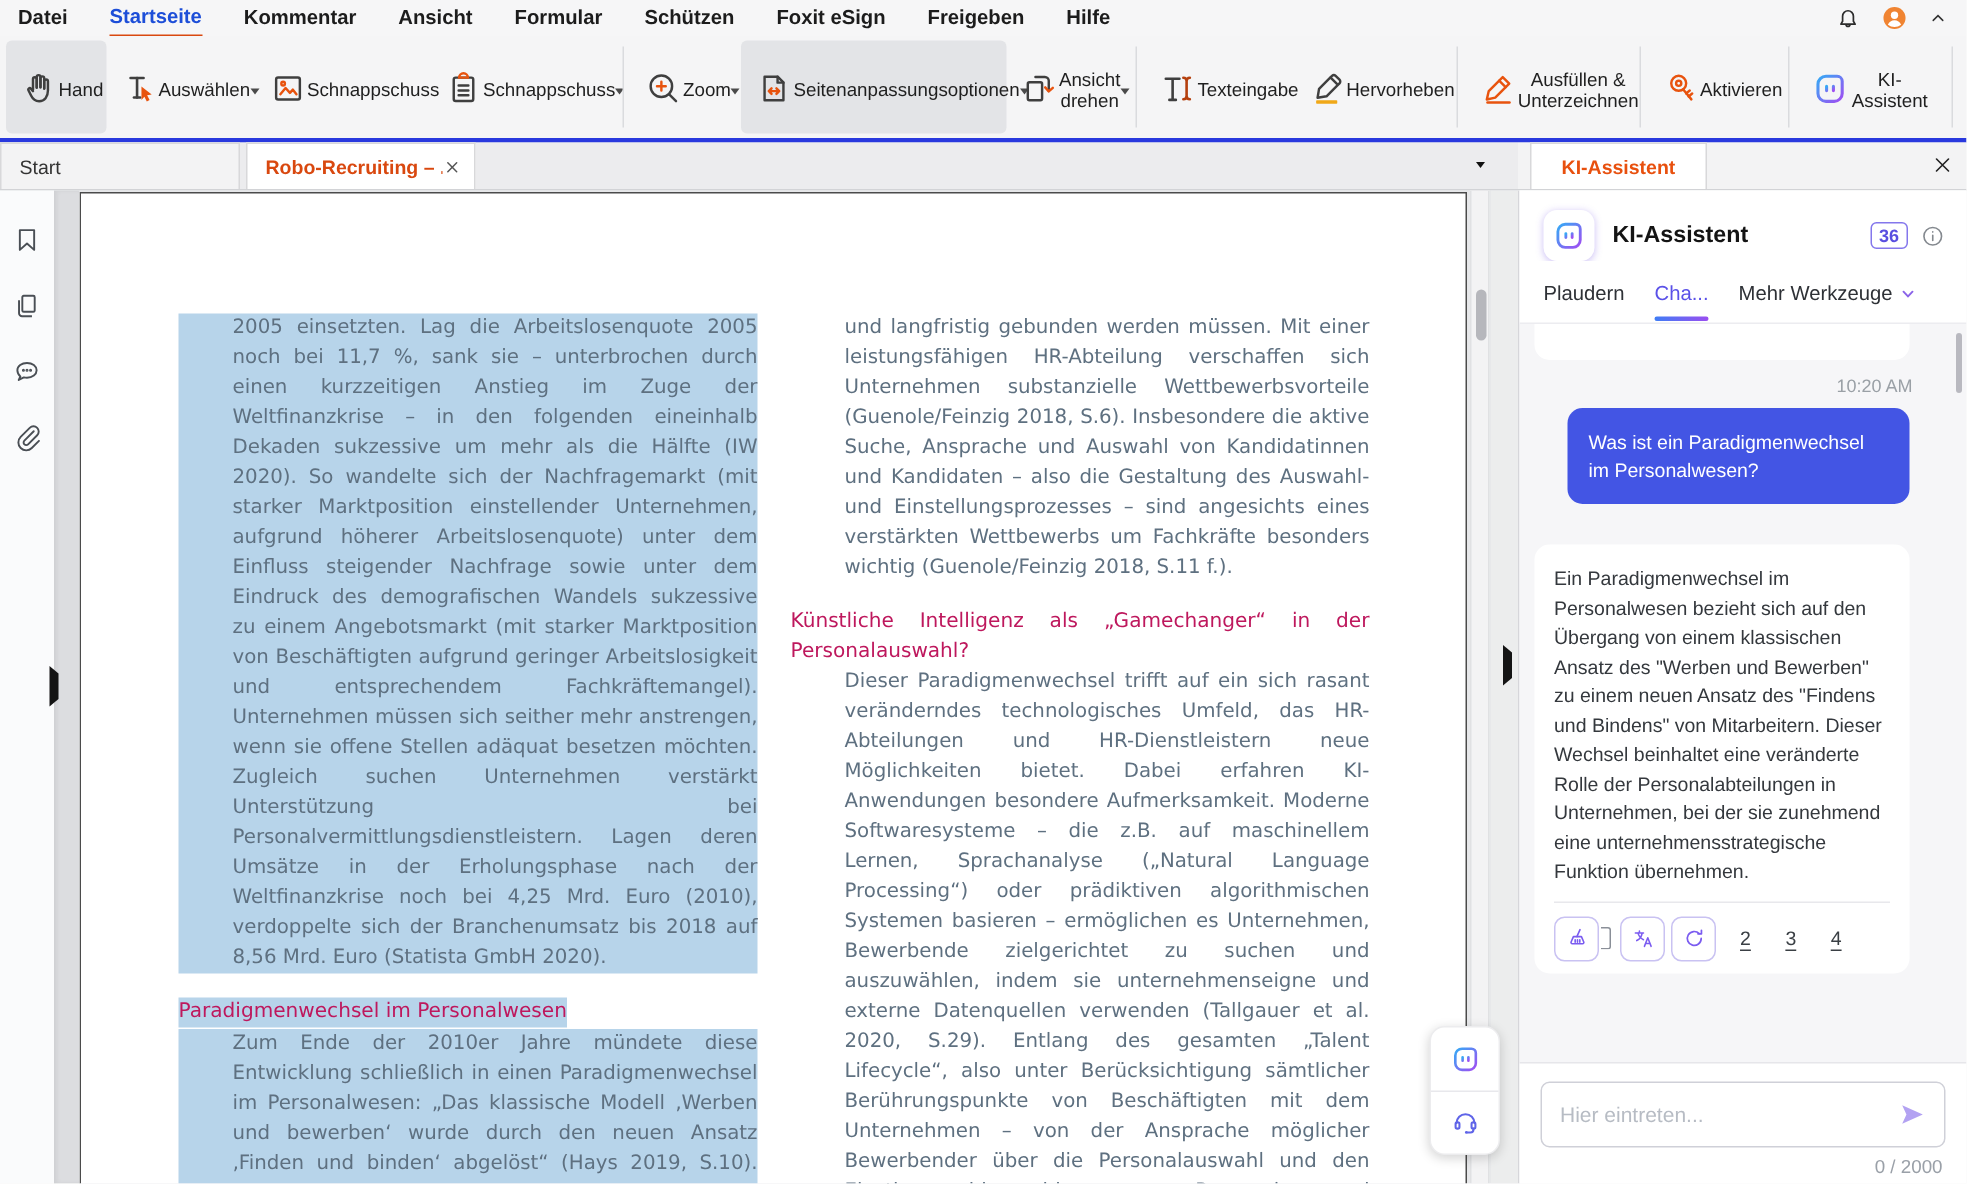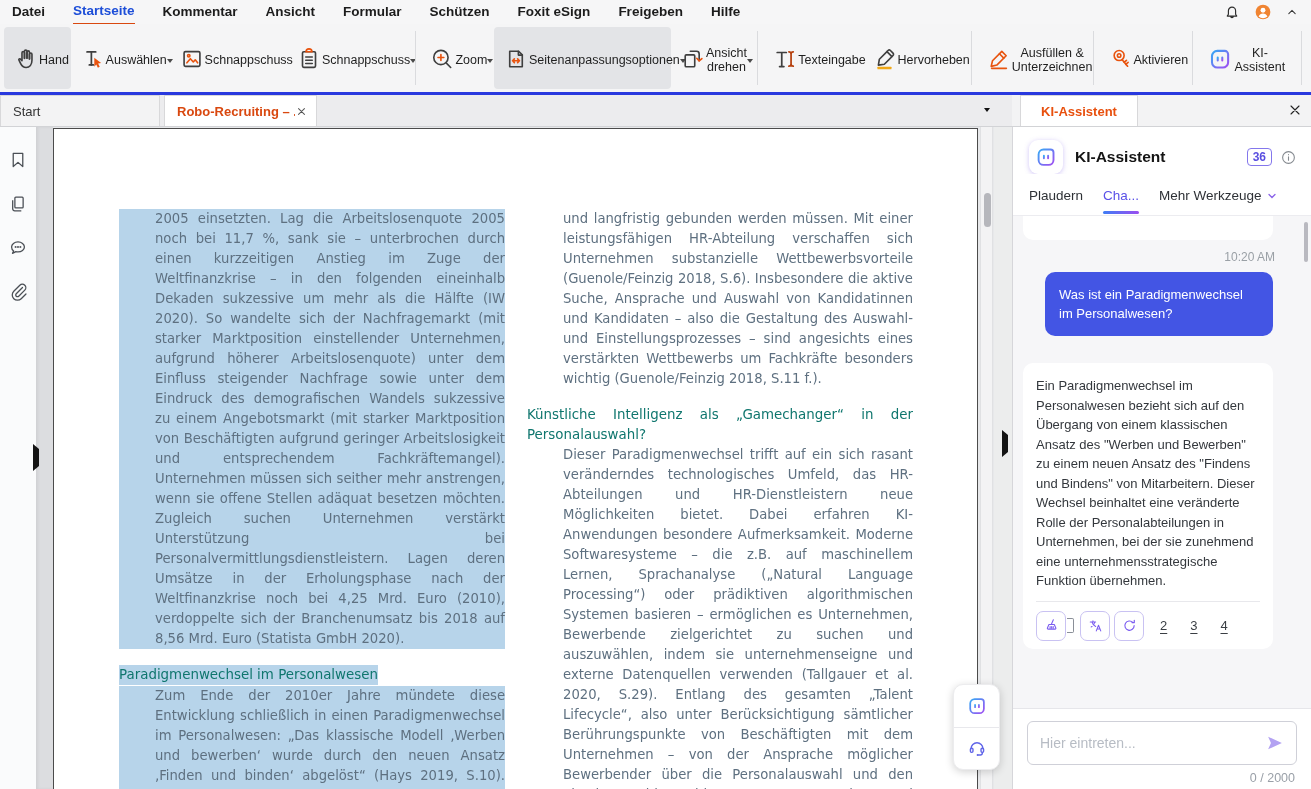--- a/index.html
+++ b/index.html
@@ -47,21 +47,21 @@
   .gutter { width:17px; background:#dcdde0; box-shadow:inset 2px 0 3px rgba(0,0,0,.06); }
   .expander-left { position:absolute; left:33px; top:322px; z-index:4; }
 
   .docarea { flex:1; position:relative; background:#e7e8ea; overflow:hidden; }
   .page { position:absolute; left:0; top:1px; width:925px; height:680px; background:#fff; border:1px solid #4b4b4b; overflow:hidden; }
   .cols { position:absolute; left:65px; top:80px; width:794px; display:flex; gap:22px; }
   .col { width:386px; font-family:"DejaVu Sans", sans-serif; font-size:13.2px; line-height:20px;
          color:#5e7080; text-align:justify; }
   .col p { margin-bottom:16px;padding-left:36px; }
   .hl { background:#b7d4ea; }
-  .dochead { color:#0f766e; font-size:13.4px; line-height:20px; }
+  .dochead { color:#be185d; font-size:13.4px; line-height:20px; }
   .h-inline { display:inline-block; margin-bottom:1px; }
 
   .vtrack { position:absolute; left:927px; top:0; bottom:0; width:13px; background:#f3f3f4; border-left:1px solid #e0e1e3; border-right:1px solid #e0e1e3; }
   .vthumb { position:absolute; left:2.5px; top:66px; width:7px; height:34px; border-radius:4px; background:#b6b7bc; }
   .rightstrip { position:absolute; left:941px; top:0; bottom:0; right:0; background:#eceded; }
   .expander-right { position:absolute; left:949px; top:308px; z-index:4; }
 
   .floatbtns { position:absolute; left:900px; top:557px; width:47px; height:86px; background:#fff;
                border:1px solid #ececee; border-radius:10px; box-shadow:0 2px 8px rgba(0,0,0,.18); z-index:6;
                display:flex; flex-direction:column; align-items:center; }

